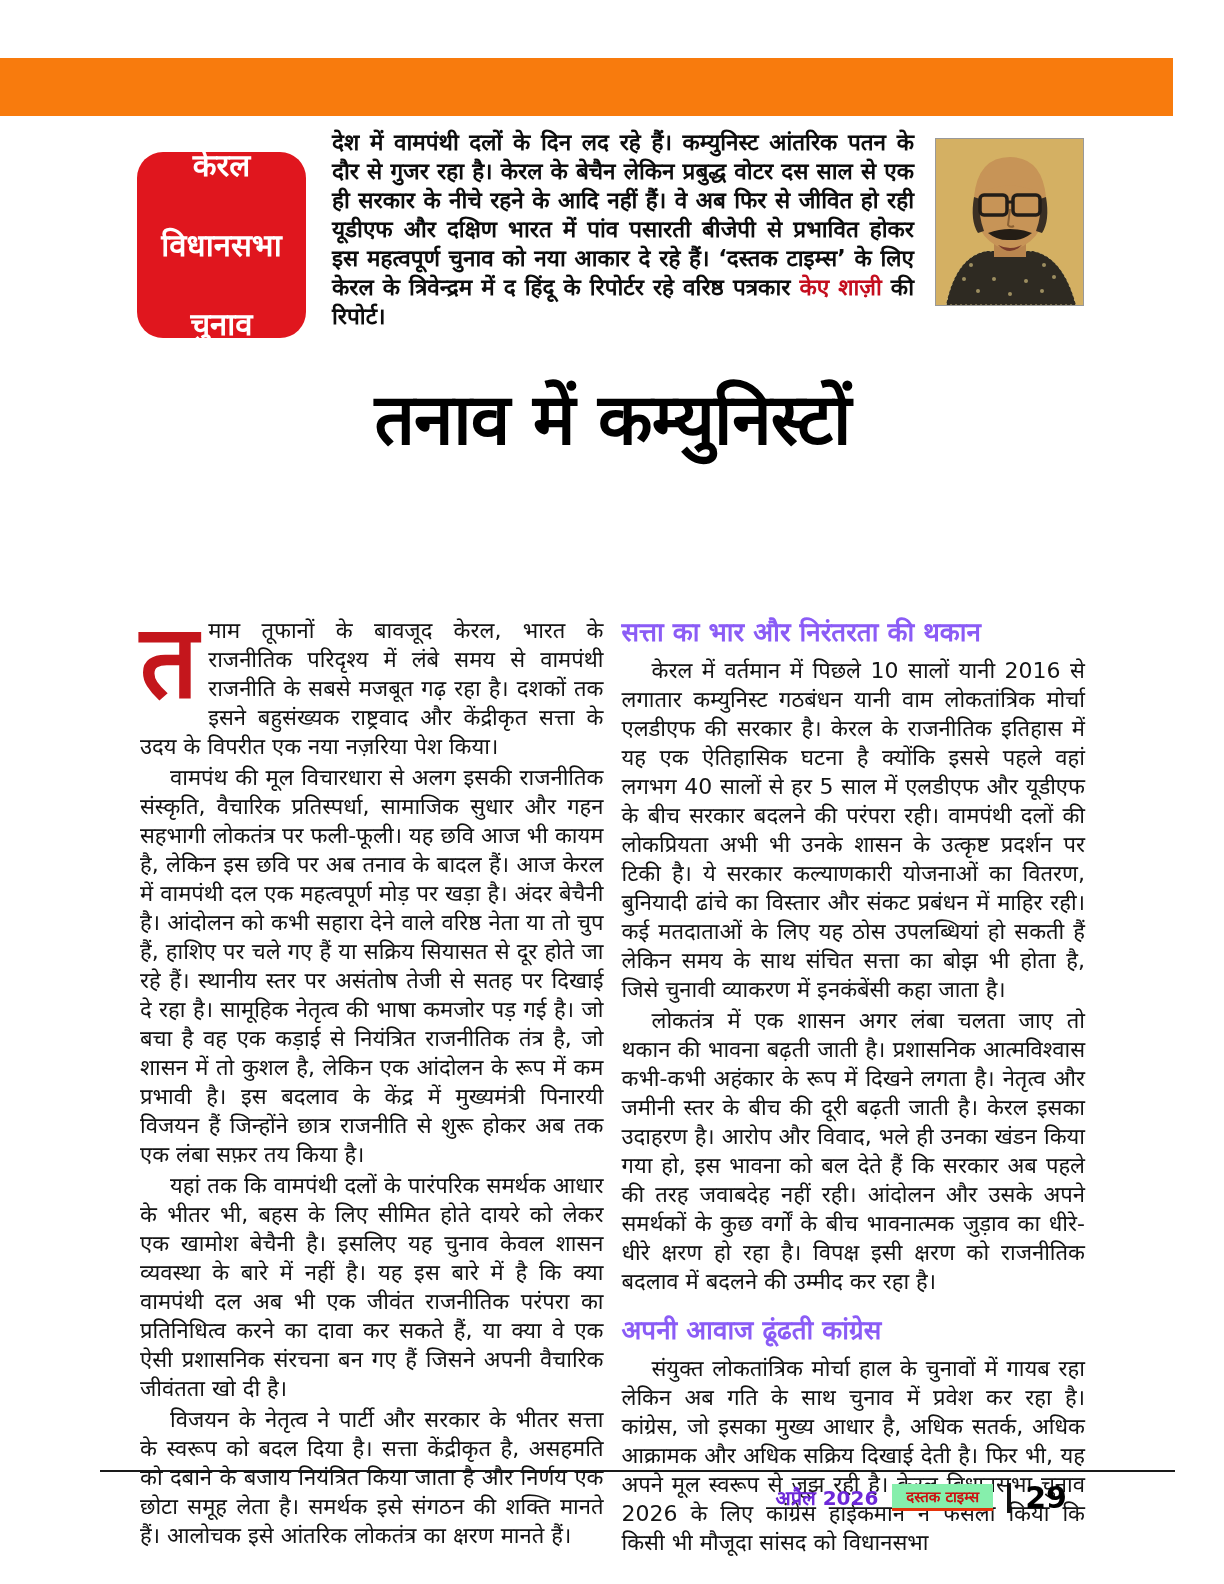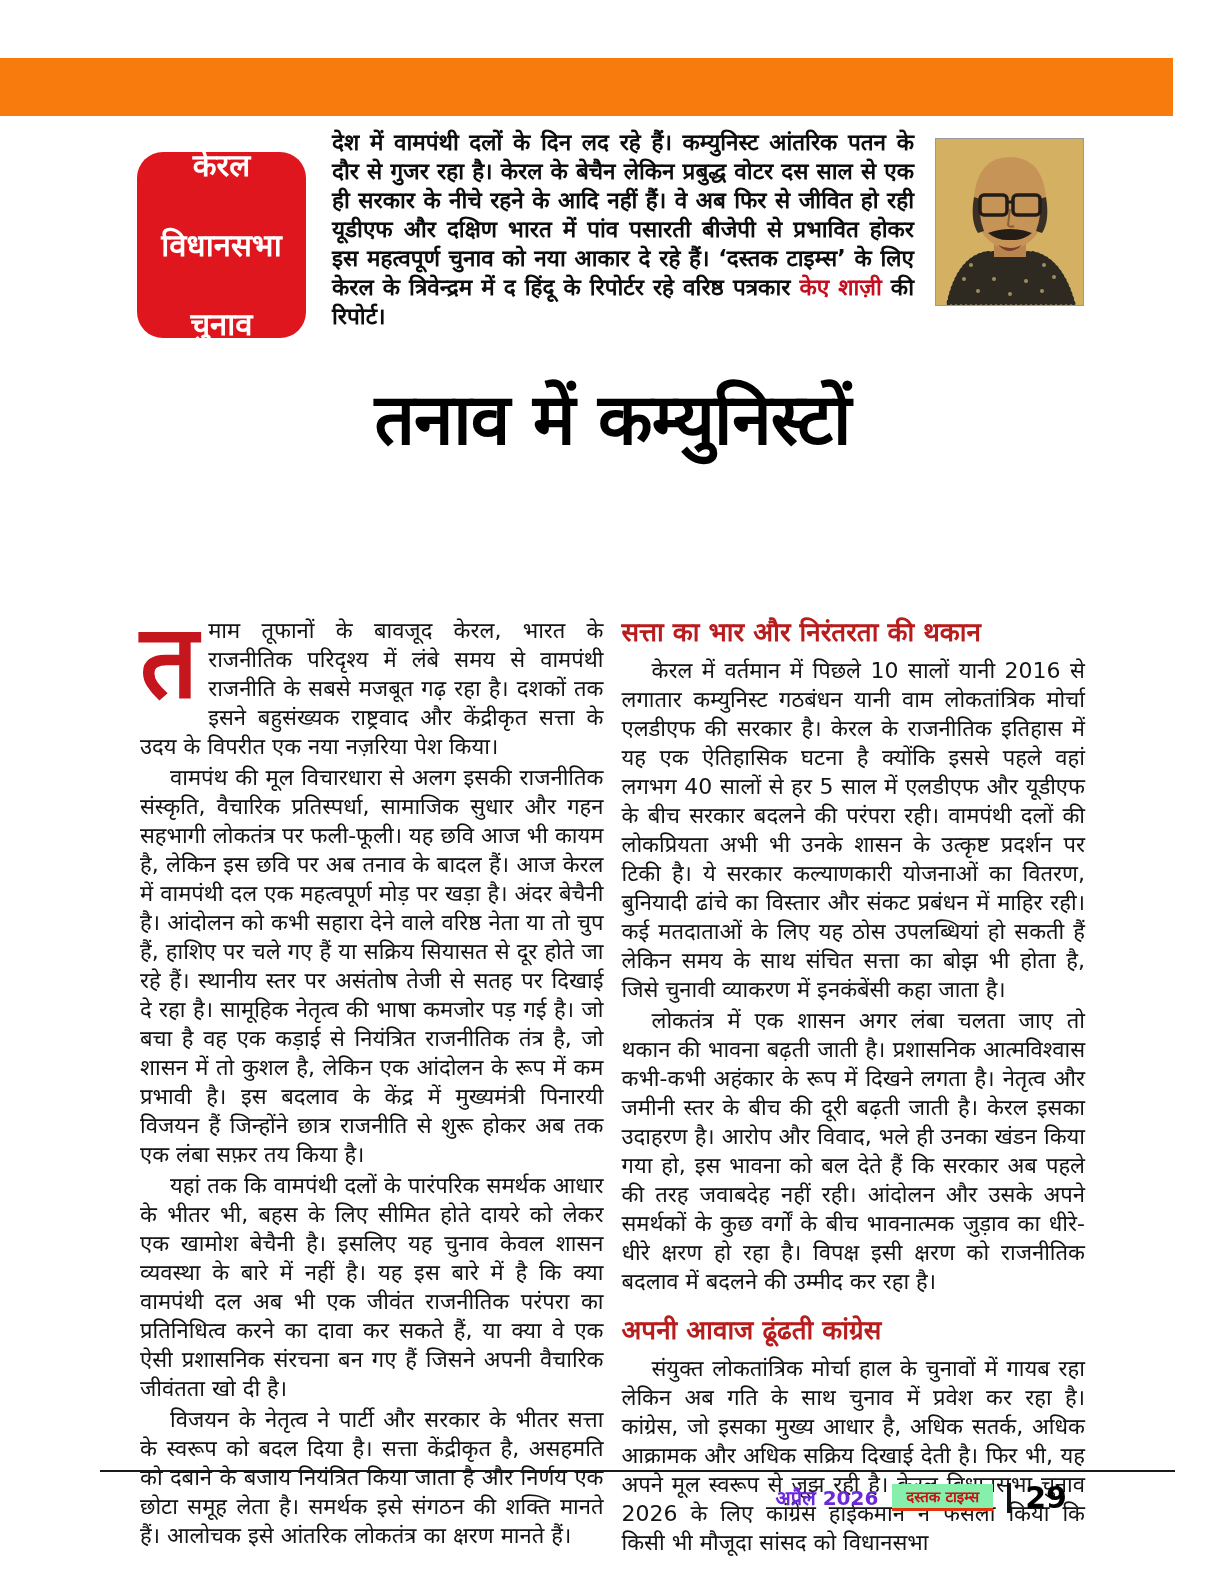--- a/index.html
+++ b/index.html
@@ -78,21 +78,21 @@
     float:left;
     color:#C4161C;
     font-size:102px;line-height:84px;
     font-weight:bold;
     padding-right:10px;padding-top:4px;
   }
   .subhead{
     font-weight:bold;
     font-size:26px;line-height:32px;
     margin:0 0 8px 0;
-    color:#b91c1c;
+    color:#8b5cf6;
     text-align:left;
   }
   .subhead.second{margin-top:18px;}
   .footer-rule{
     position:absolute;left:100px;top:1470px;
     width:1075px;height:0;
     border-top:2px solid #1a1a1a;
   }
   .footer{
     position:absolute;top:1480px;left:0;width:1067px;

